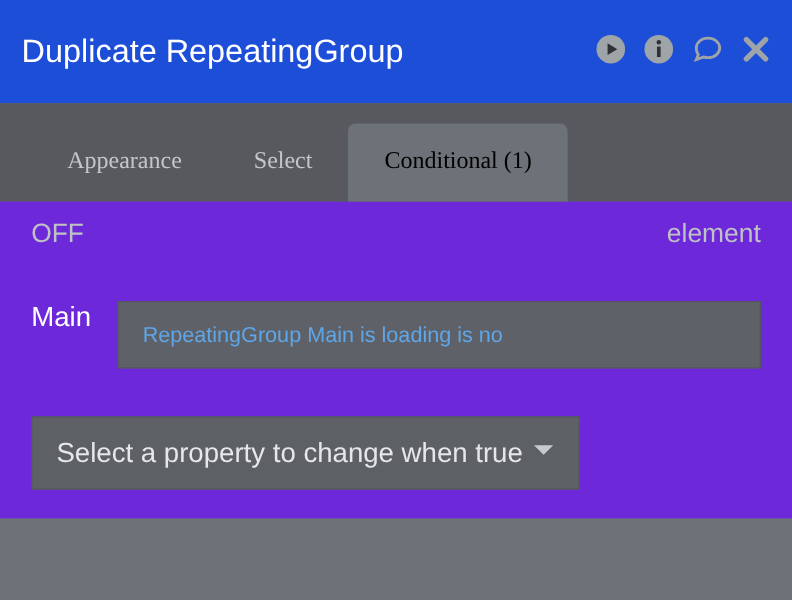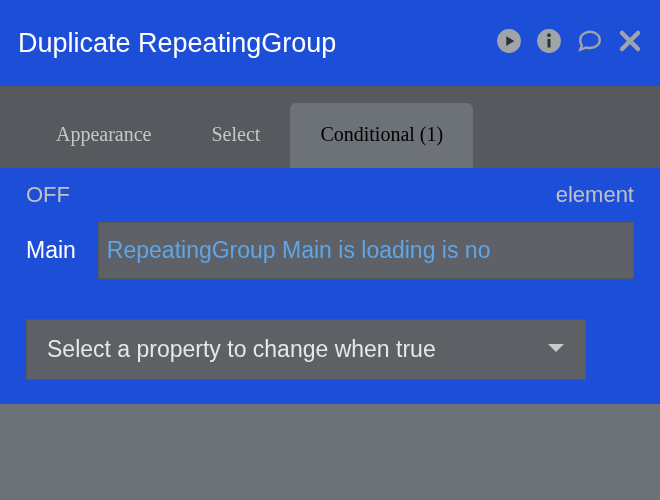--- a/index.html
+++ b/index.html
@@ -46,21 +46,21 @@
     padding: 20px 30px 22px 30px;
     cursor: pointer;
     border-radius: 6px 6px 0 0;
     font-family: Liberation Serif, serif;
   }
   .tab.active {
     background: #6d7278;
     color: #000000;
   }
   .body {
-    background: #1d4ed8;
+    background: #6d28d9;
     padding: 14px 26px 24px 26px;
   }
   .row-top {
     display: flex;
     justify-content: space-between;
     color: #bfc2c5;
     font-size: 22px;
     margin-bottom: 14px;
   }
   .row-when {
@@ -71,28 +71,29 @@
   }
   .when-label {
     color: #ffffff;
     font-size: 23px;
     flex: 0 0 auto;
   }
   .expr-box {
     background: #5e6167;
     border: 1px solid #54575c;
     flex: 1;
-    padding: 14px 8px;
+    padding: 14px 20px;
     color: #5fa6e8;
-    font-size: 23px;
+    font-size: 18px;
     font-weight: 400;
     cursor: text;
     min-height: 56px;
     display: flex;
     align-items: center;
+    margin-top: 29px;
   }
   .row-visible {
     display: flex;
     align-items: center;
     margin-bottom: 30px;
   }
   .visible-label {
     color: #ebedef;
     font-size: 23px;
     flex: 1;
@@ -105,21 +106,21 @@
     margin-right: 20px;
     cursor: pointer;
   }
   .trash-icon {
     color: #c8cbce;
     cursor: pointer;
   }
   .dropdown {
     background: #5d6065;
     border: 1px solid #54575c;
-    width: 560px;
+    width: 457px;
     padding: 16px 20px;
     display: flex;
     align-items: center;
     cursor: pointer;
   }
   .dropdown-label {
     color: #e5e7e9;
     font-size: 23px;
     flex: 1;
   }

